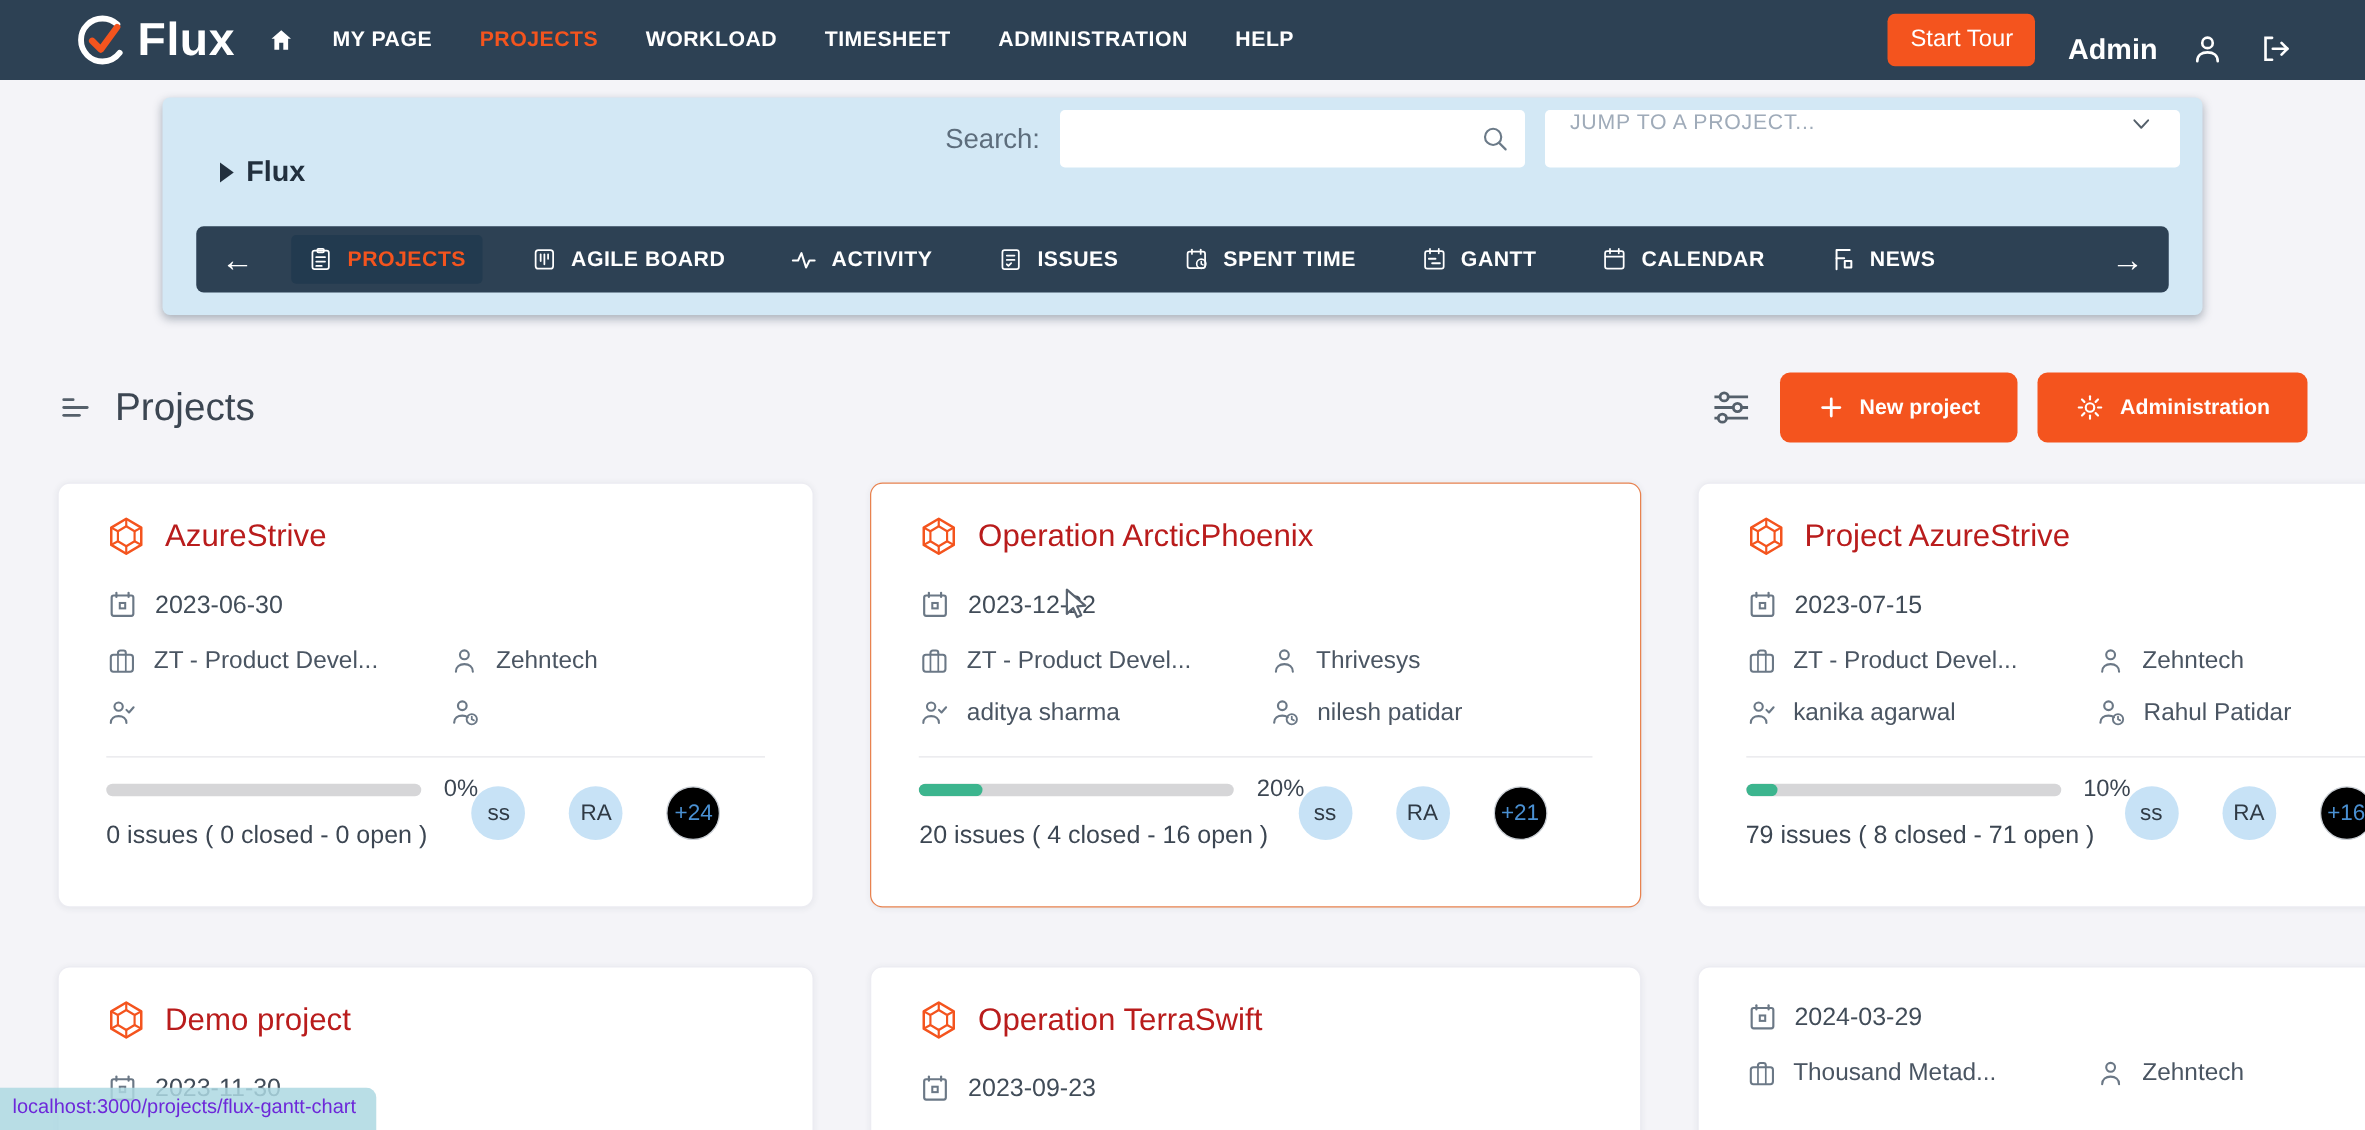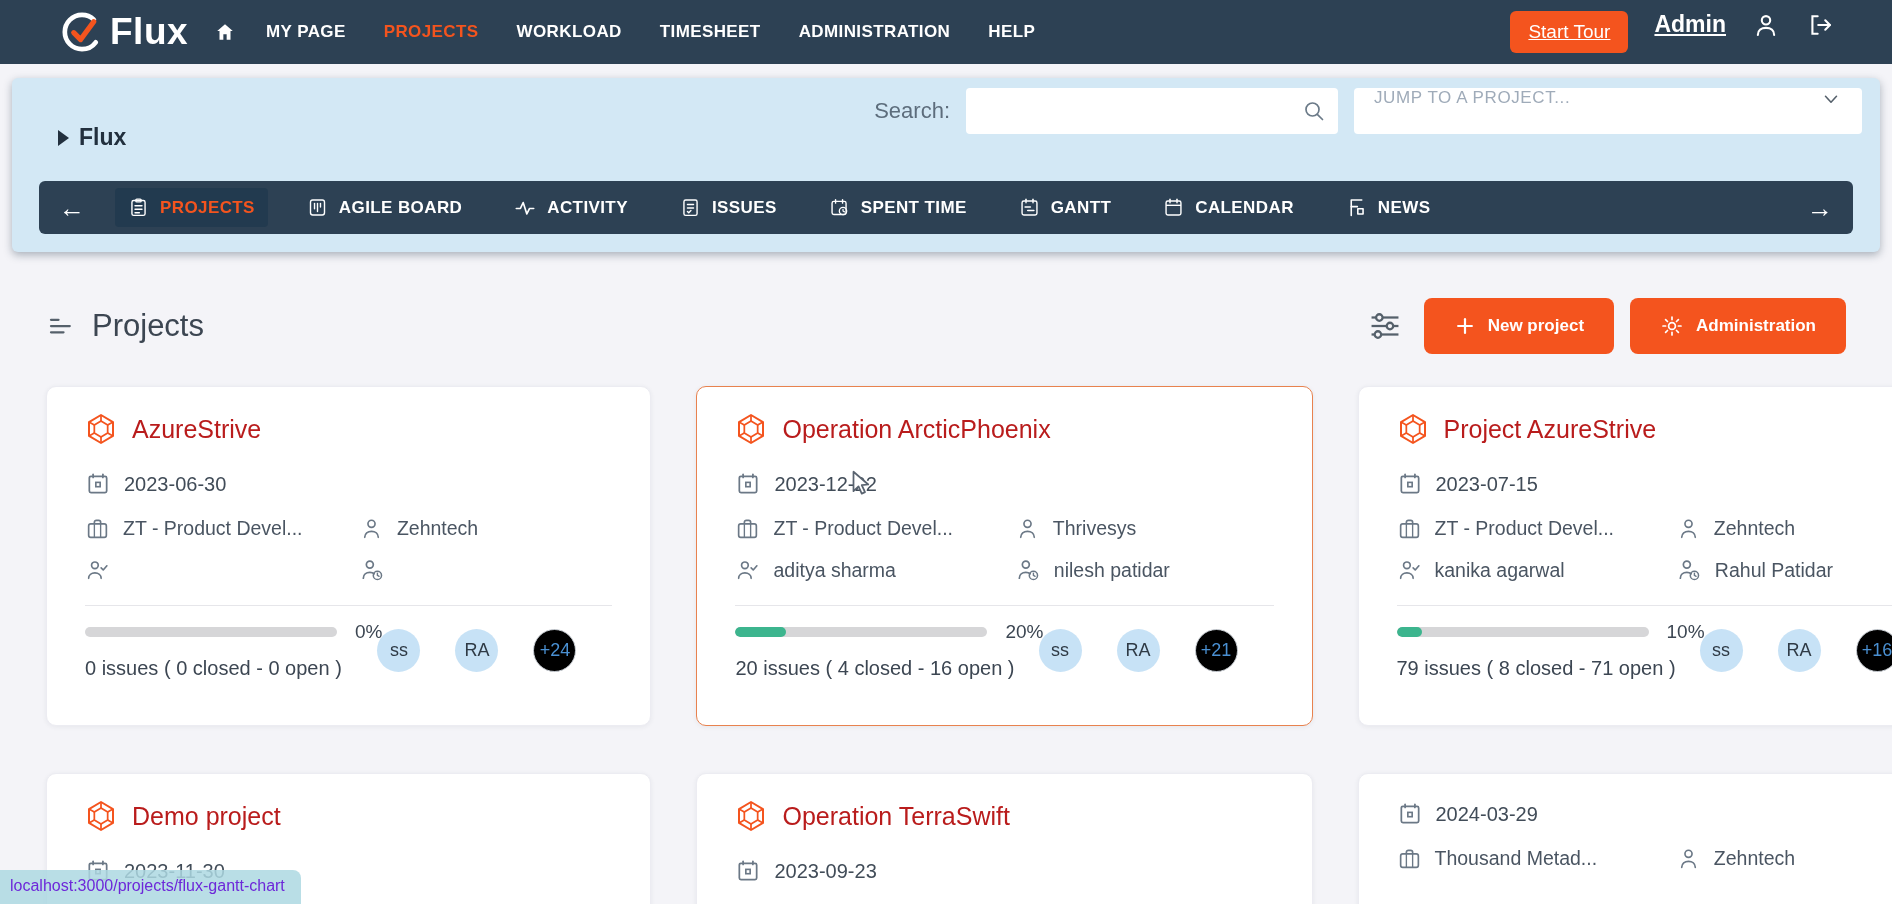--- a/index.html
+++ b/index.html
@@ -8,26 +8,26 @@
   svg.ic { display:block; }
 
   
   .navbar { height:64px; background:#2d4154; display:flex; align-items:center; padding:0 58px 0 60px; color:#fff; }
   .brand { display:flex; align-items:center; gap:6px; margin-right:26px; cursor:pointer; }
   .brand-text { font-size:37px; font-weight:600; letter-spacing:.5px; color:#fff; }
   .home-btn { margin-right:30px; color:#fff; }
   .nav-items { display:flex; gap:38px; }
   .nav-item { font-size:17px; font-weight:700; letter-spacing:.4px; color:#fff; cursor:pointer; white-space:nowrap; }
   .nav-item.active { color:#f4541e; }
-  .nav-right { margin-left:auto; display:flex; align-items:flex-start; gap:26px;text-decoration:underline; }
+  .nav-right { margin-left:auto; display:flex; align-items:flex-end; gap:26px; }
   .start-tour { background:#f4541e; color:#fff; border:none; border-radius:6px; font-size:19px; font-weight:500; padding:10px 18px; cursor:pointer; }
   .admin-name { font-size:23px; font-weight:600; }
 
   
-  .panel { width:1868px; height:174px; margin:14px auto 0; background:#d3e8f5; border-radius:6px; position:relative; box-shadow:0 3px 8px rgba(30,50,70,.35); }
+  .panel { width:1632px; height:174px; margin:14px auto 0; background:#d3e8f5; border-radius:6px; position:relative; box-shadow:0 3px 8px rgba(30,50,70,.35); }
   .panel-search-row { position:absolute; top:10px; right:18px; display:flex; align-items:center; gap:16px; }
   .search-label { font-size:22px; color:#5d6d7c; }
   .search-box { width:372px; height:46px; background:#fff; border-radius:4px; display:flex; align-items:center; padding:0 12px; }
   .search-box input { flex:1; border:none; outline:none; font-size:17px; color:#445; background:transparent; }
   .search-box .mag { color:#6b7a88; }
   .jump-select { width:508px; height:46px; background:#fff; border-radius:4px; display:flex; justify-content:space-between; padding:0 20px; color:#9fabb9; font-size:17px; letter-spacing:.6px; cursor:pointer; }
   .breadcrumb { position:absolute; left:46px; top:46px; display:flex; align-items:center; gap:10px; cursor:pointer; }
   .breadcrumb .tri { width:0; height:0; border-left:11px solid #22303e; border-top:8px solid transparent; border-bottom:8px solid transparent; }
   .breadcrumb-label { font-size:23px; font-weight:700; color:#22303e; }
 

